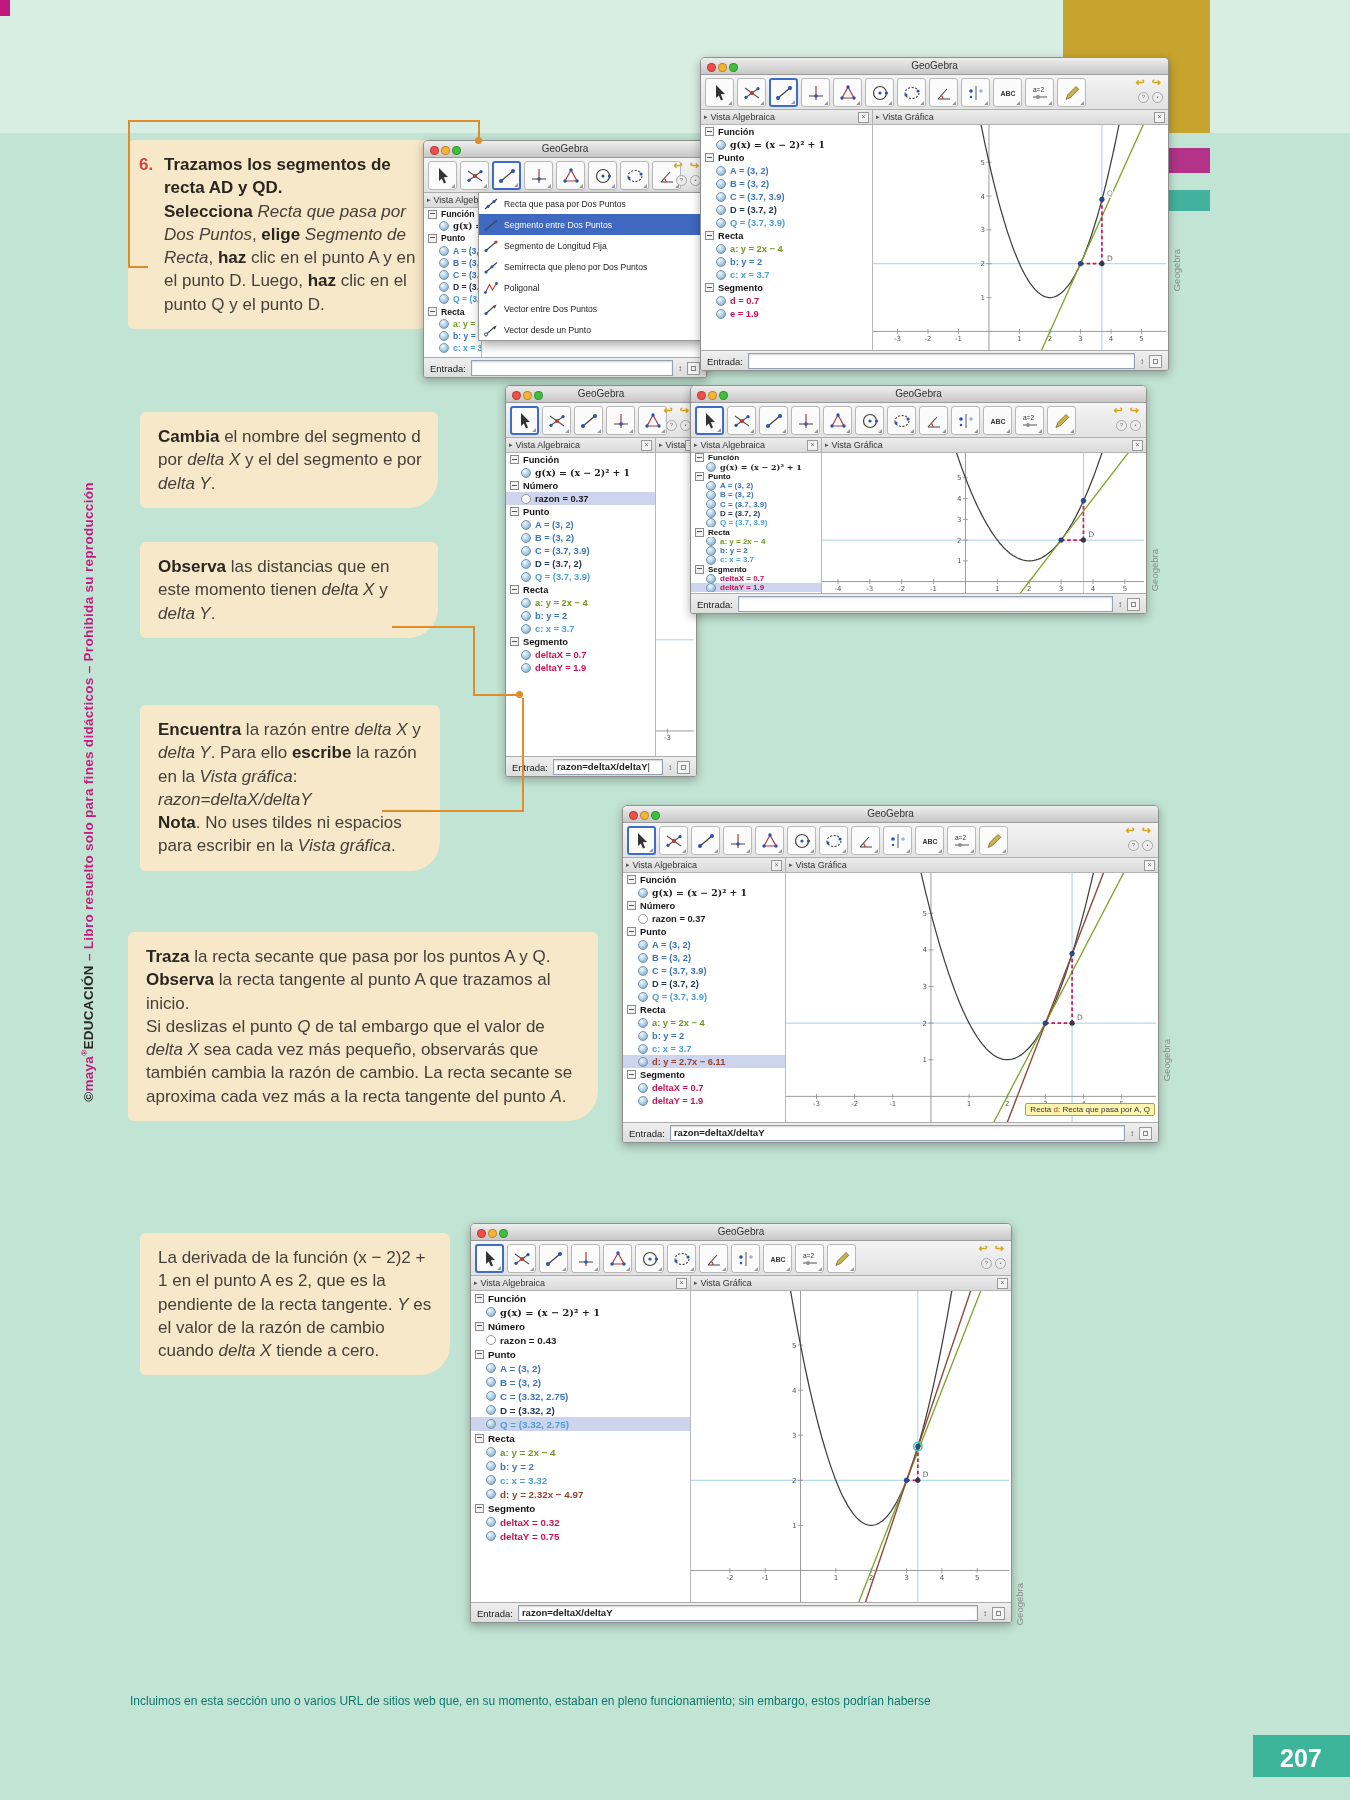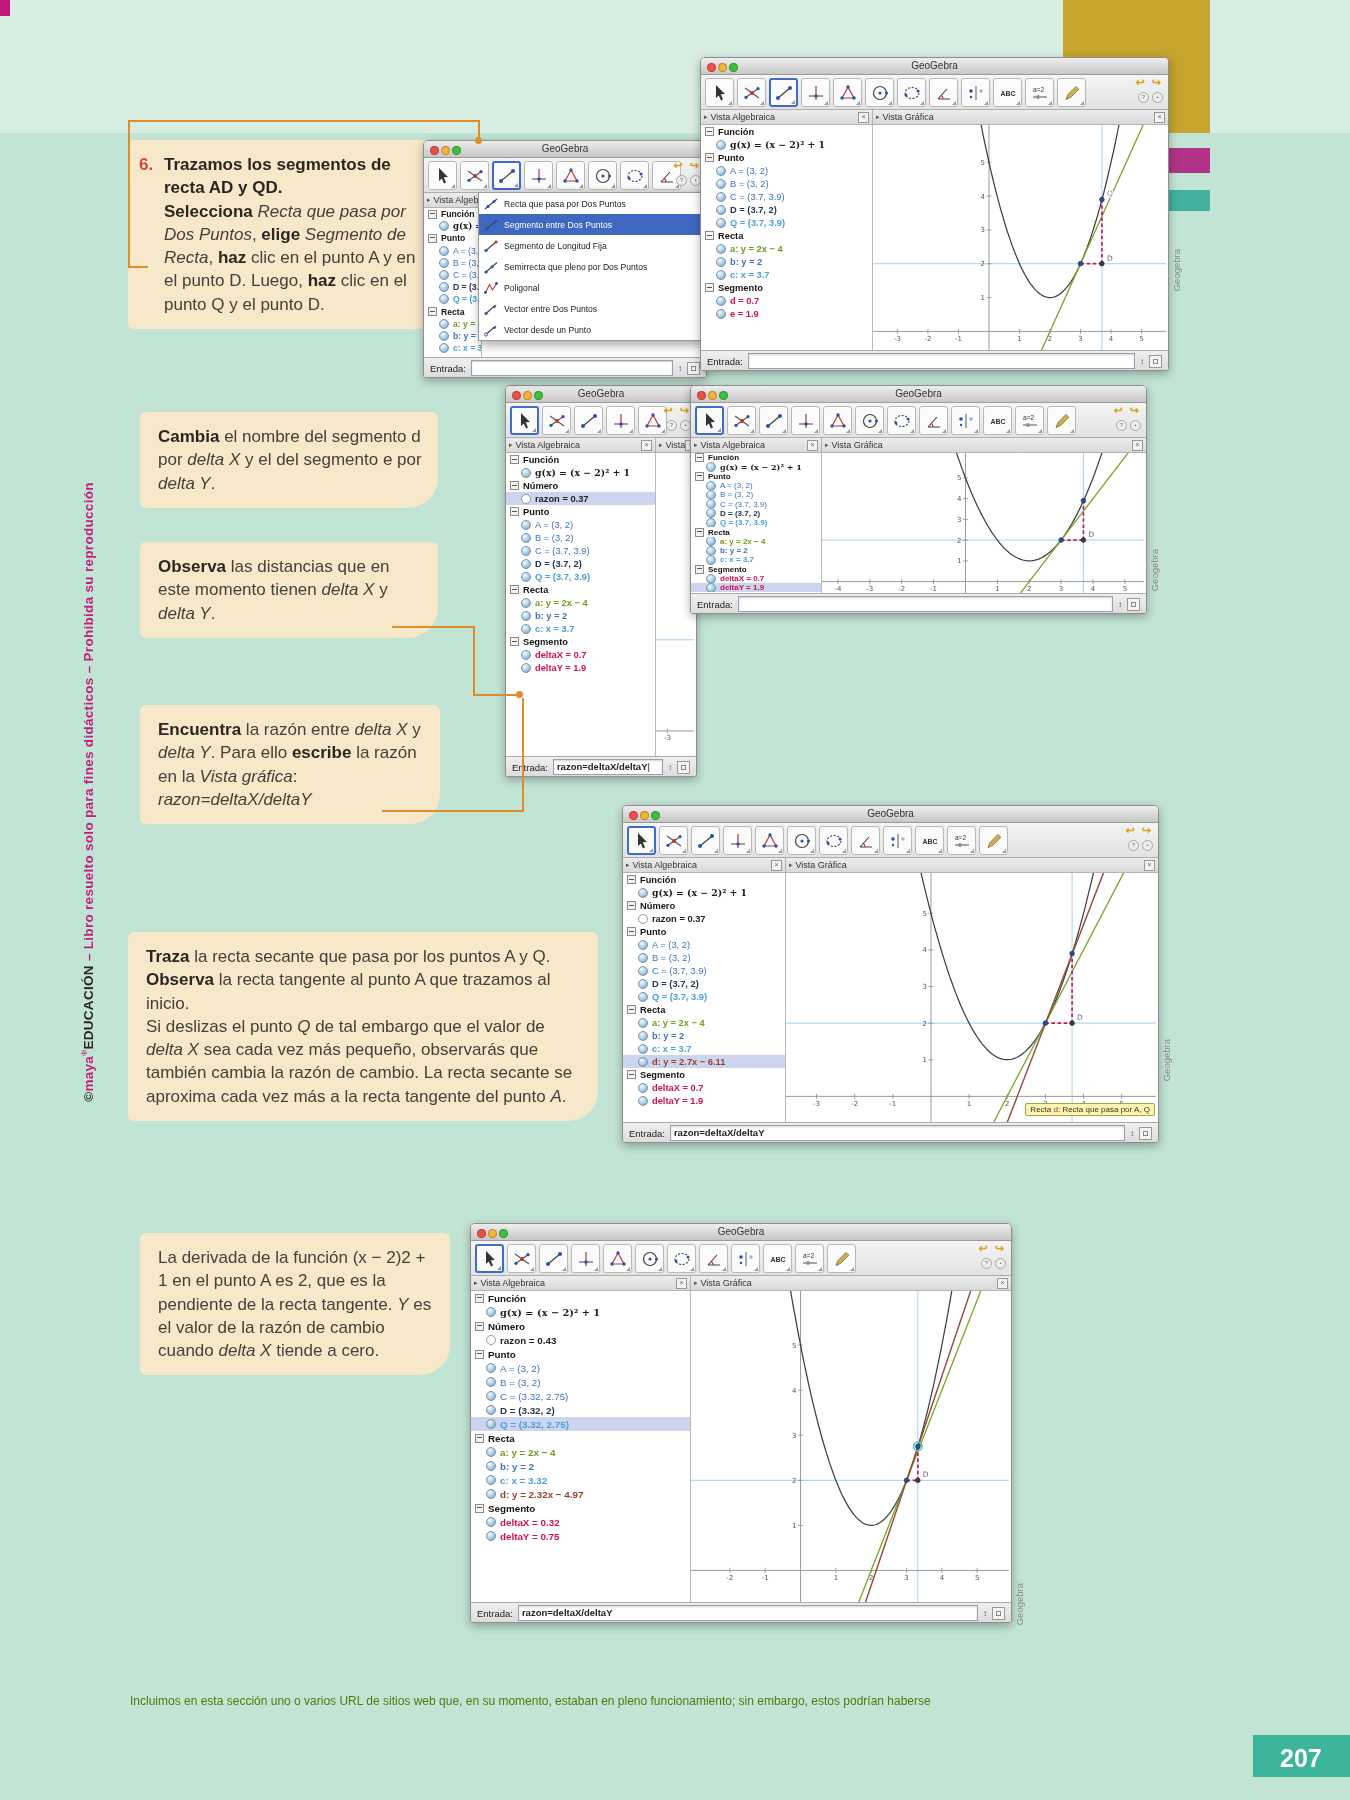--- a/index.html
+++ b/index.html
@@ -45,42 +45,42 @@
   .alg{border-right:1px solid #b9b9b9;overflow:hidden;position:relative;flex:none;box-sizing:border-box;background:#fff;}
   .row{display:flex;align-items:center;white-space:nowrap;overflow:hidden;}
   .row.hd{font-weight:600;color:#141414;padding-left:4px;gap:4px;}
   .row.it{padding-left:15px;gap:4px;}
   .row.hl{background:#ccd4ee;}
   .colbox{width:7px;height:7px;border:1px solid #8a8a8a;background:#f4f4f4;position:relative;flex:none;}
   .colbox:before{content:"";position:absolute;left:1px;right:1px;top:2.5px;height:1px;background:#555;}
   .marble{width:8px;height:8px;border-radius:50%;background:radial-gradient(circle at 35% 30%,#f2fbff,#a8cbe4 55%,#6590b4);border:0.5px solid #7a93a8;flex:none;}
   .marble.empty{background:#fff;border:1px solid #999;}
   .c-fn{color:#1b1b1b;font-weight:bold;font-family:"DejaVu Serif",serif;}
-  .c-pt{color:#3d74bc;font-weight:400;}
+  .c-pt{color:#3d74bc;font-weight:700;}
   .c-ptd{color:#24364f;font-weight:600;}
   .c-ptq{color:#4aa0d8;font-weight:600;}
   .c-lna{color:#71991f;font-weight:600;}
   .c-lnb{color:#3d74bc;font-weight:600;}
   .c-lnc{color:#4aa0d8;font-weight:600;}
   .c-lnd{color:#99402e;font-weight:600;}
   .c-seg{color:#cf1150;font-weight:700;}
   .c-num{color:#222;font-weight:600;}
   .graphwrap{position:relative;flex:1;overflow:hidden;background:#fff;}
   .gg-entrada{height:21px;box-sizing:border-box;background:linear-gradient(#efefef,#dcdcdc);border-top:1px solid #ababab;display:flex;align-items:center;gap:5px;padding:0 6px;font-size:9.5px;color:#222;}
   .entrada-input{flex:1;height:14px;background:#fff;border:1px solid #93a1b3;box-shadow:inset 0 1px 2px rgba(0,0,0,.18);font-size:9.5px;font-weight:bold;padding:0 3px;line-height:14px;white-space:nowrap;overflow:hidden;}
   .entrada-caret{font-weight:normal;}
   .ent-spin{font-size:8px;color:#555;}
   .ent-box{width:13px;height:13px;border:1px solid #999;background:#f4f4f4;box-sizing:border-box;position:relative;}
   .ent-box:before{content:"";position:absolute;left:3px;top:3px;right:3px;bottom:3px;border:1px solid #888;}
   .menu{position:absolute;background:#fff;border:1px solid #9a9a9a;box-shadow:2px 4px 10px rgba(0,0,0,.35);z-index:5;overflow:hidden;}
   .mi{height:21px;display:flex;align-items:center;gap:6px;padding:0 8px 0 5px;font-size:8.6px;color:#222;white-space:nowrap;overflow:hidden;}
   .mi.sel{background:#3f68c0;color:#fff;}
   .tooltip{position:absolute;background:#fdf4b0;border:1px solid #a9a243;border-radius:2px;padding:1px 4px;font-size:8px;color:#333;white-space:nowrap;z-index:4;}
   .credit{position:absolute;writing-mode:vertical-rl;transform:rotate(180deg);font-size:9.5px;color:#8a8a8a;}
-  .footer{left:130px;top:1692px;width:980px;font-size:12px;line-height:1.55;color:#4d7c0f;}
+  .footer{left:130px;top:1692px;width:980px;font-size:12px;line-height:1.55;color:#0f766e;}
   .pagenum{left:1253px;top:1735px;width:97px;height:42px;}
   .pagenum span{position:absolute;left:27px;top:9px;color:#fff;font-size:25px;font-weight:bold;text-align:center;}
 </style>
 </head>
 <body>
 
 <div class="abs band"></div>
 <div class="abs chip"></div>
 <div class="abs gold" id="gold" style="background: rgb(198, 164, 46);"></div>
 <div class="abs barm" id="barm" style="background: rgb(178, 51, 135);"></div>
@@ -96,20 +96,21 @@
   <p><span class="rt-b">Selecciona </span><span class="rt-i">Recta que pasa por Dos Puntos</span><span>, </span><span class="rt-b">elige </span><span class="rt-i">Segmento de Recta</span><span>, </span><span class="rt-b">haz </span><span>clic en el punto A y en el punto D. Luego, </span><span class="rt-b">haz </span><span>clic en el punto Q y el punto D.</span></p>
 </div>
 <div class="note" style="left:140px;top:412px;width:264px;">
   <p><span class="rt-b">Cambia </span><span>el nombre del segmento d por </span><span class="rt-i">delta X</span><span> y el del segmento e por </span><span class="rt-i">delta Y</span><span>.</span></p>
 </div>
 <div class="note" style="left:140px;top:542px;width:264px;">
   <p><span class="rt-b">Observa </span><span>las distancias que en este momento tienen </span><span class="rt-i">delta X</span><span> y </span><span class="rt-i">delta Y</span><span>.</span></p>
 </div>
 <div class="note" style="left:140px;top:705px;width:266px;">
   <p><span class="rt-b">Encuentra </span><span>la razón entre </span><span class="rt-i">delta X</span><span> y </span><span class="rt-i">delta Y</span><span>. Para ello </span><span class="rt-b">escribe</span><span> la razón en la </span><span class="rt-i">Vista gráfica</span><span>: </span><span class="rt-i">razon=deltaX/deltaY</span></p>
+  <p><span class="rt-b">Nota</span><span>. No uses tildes ni espa­cios para escribir en la </span><span class="rt-i">Vista gráfica</span><span>.</span></p>
 </div>
 <div class="note" style="left:128px;top:932px;width:436px;">
   <p><span class="rt-b">Traza </span><span>la recta secante que pasa por los puntos A y Q.</span></p>
   <p><span class="rt-b">Observa </span><span>la recta tangente al punto A que trazamos al inicio.</span></p>
   <p><span>Si deslizas el punto </span><span class="rt-i">Q</span><span> de tal embargo que el valor de </span><span class="rt-i">delta X</span><span> sea cada vez más pequeño, obser­varás que también cambia la razón de cambio. La recta secante se aproxima cada vez más a la recta tangente del punto </span><span class="rt-i">A</span><span>.</span></p>
 </div>
 <div class="note" style="left:140px;top:1233px;width:276px;">
   <p><span>La derivada de la función (x − 2)2 + 1 en el punto A es 2, que es la pendiente de la recta tangente. </span><span class="rt-i">Y</span><span> es el valor de la razón de cambio cuando </span><span class="rt-i">delta X</span><span> tiende a cero.</span></p>
 </div>
 

